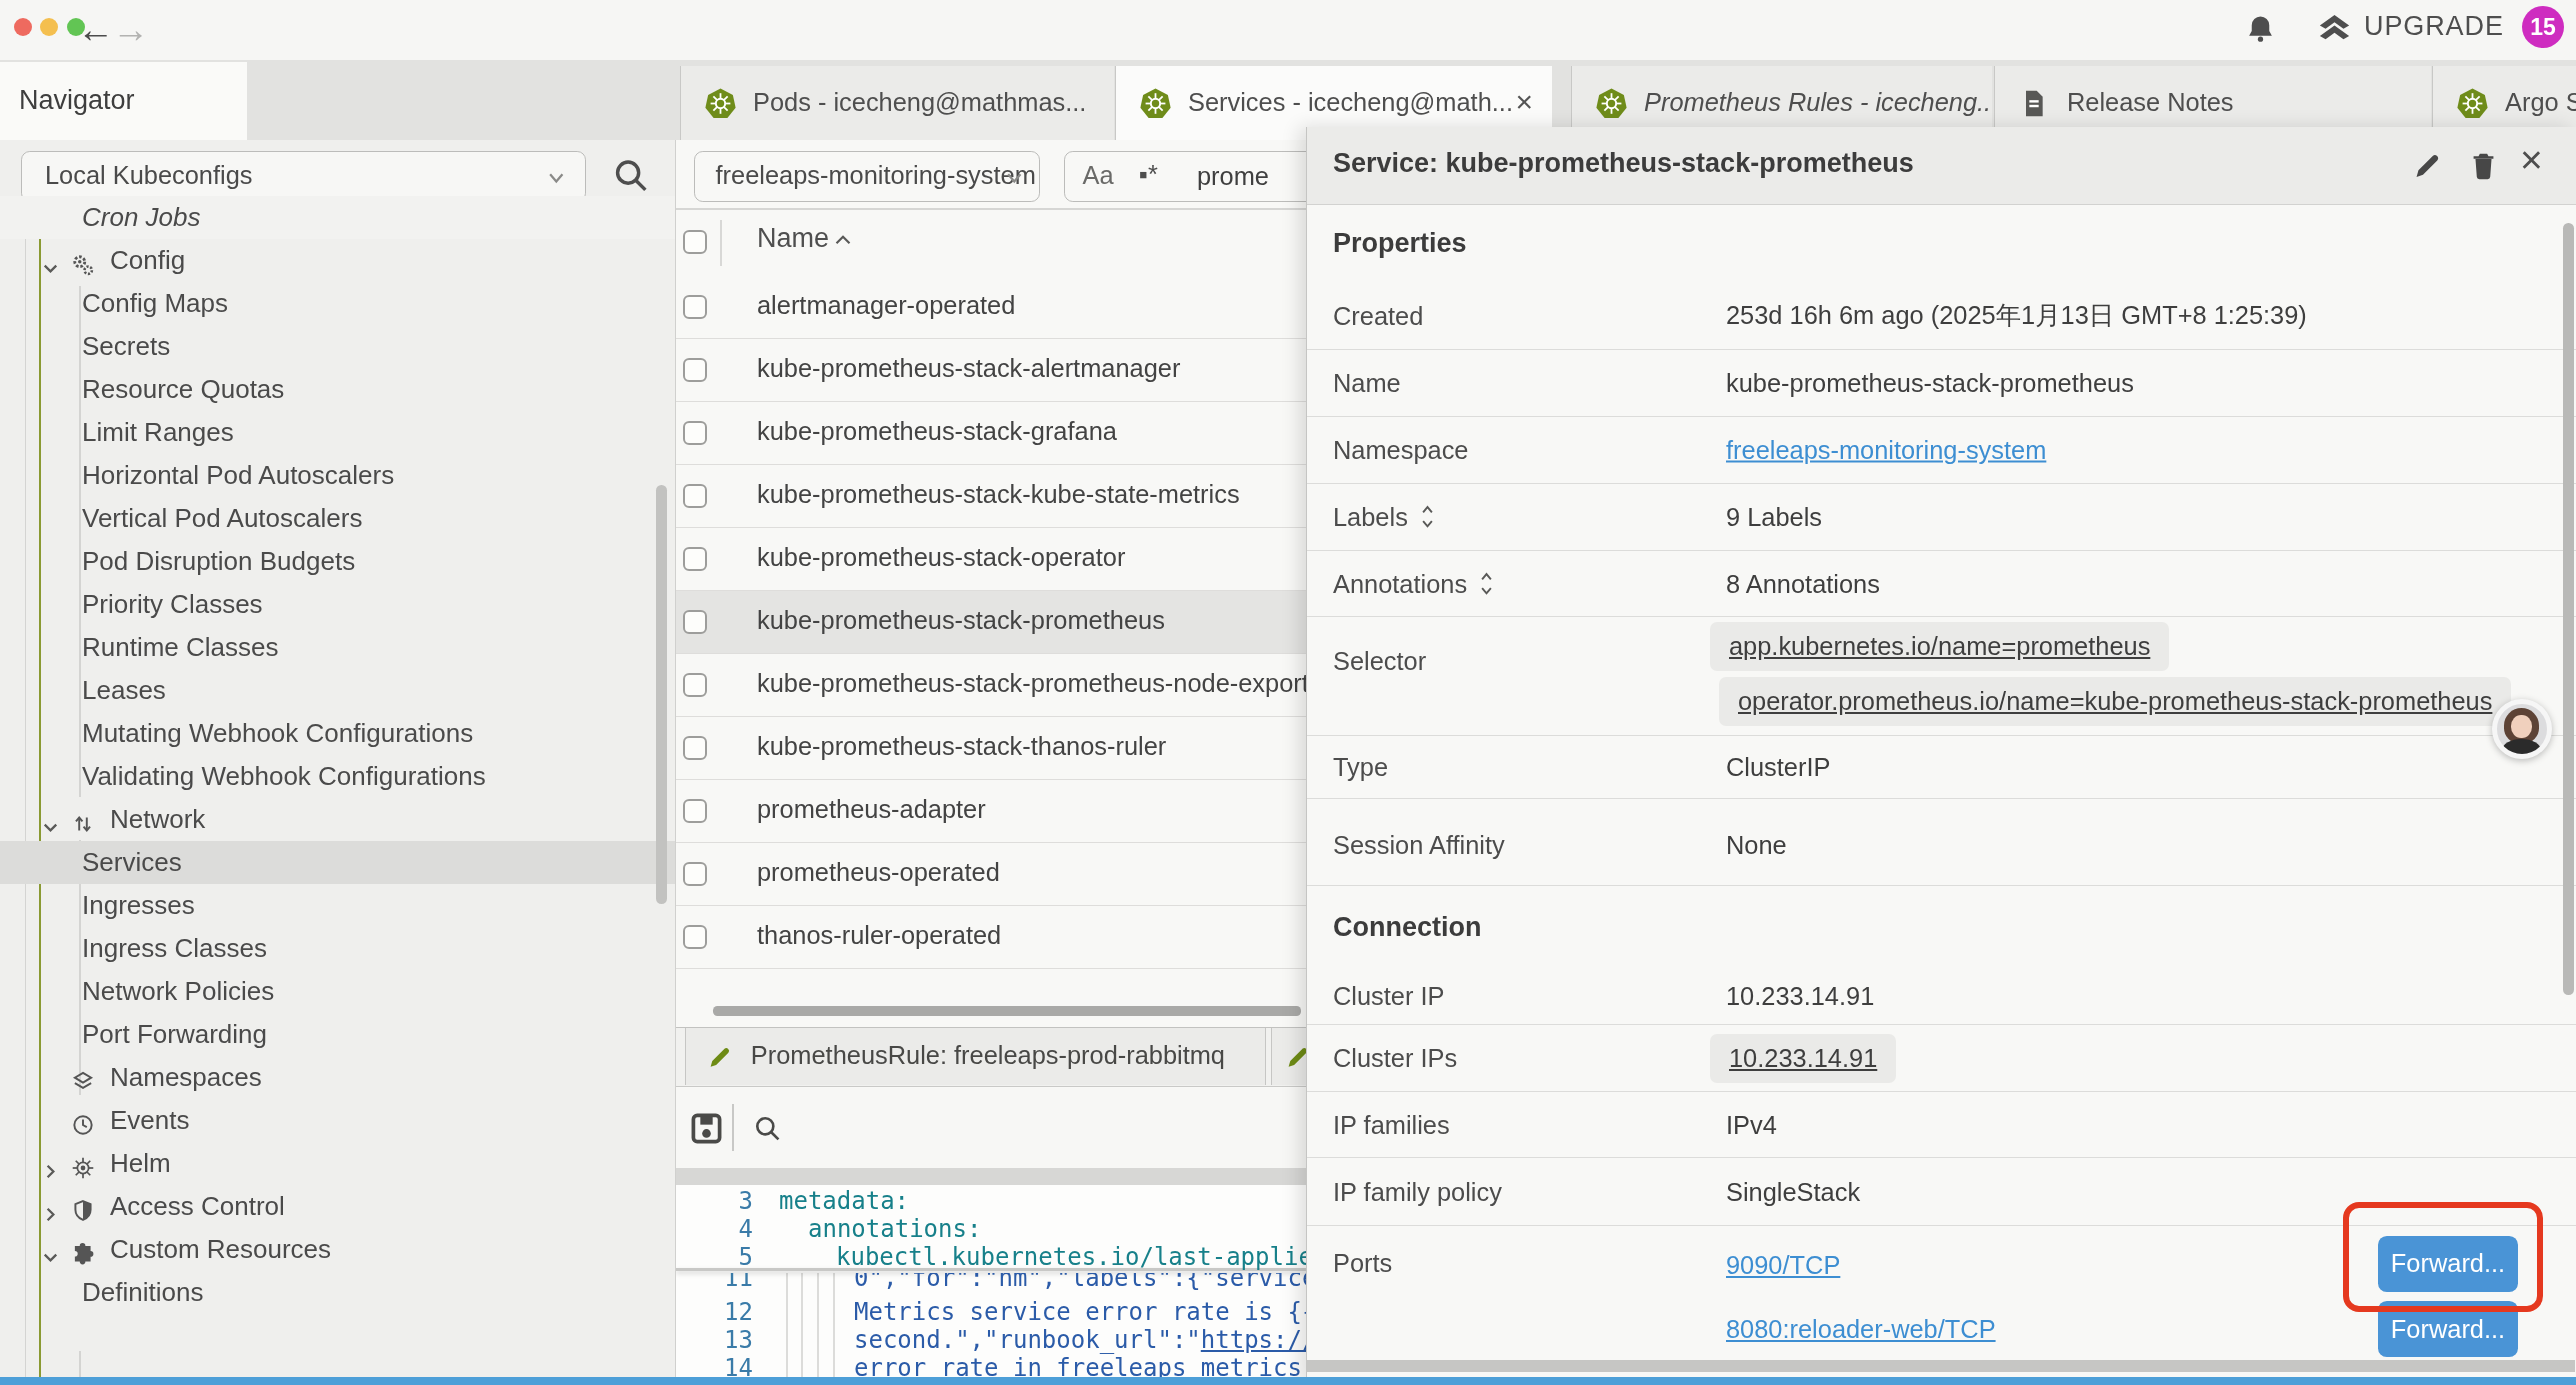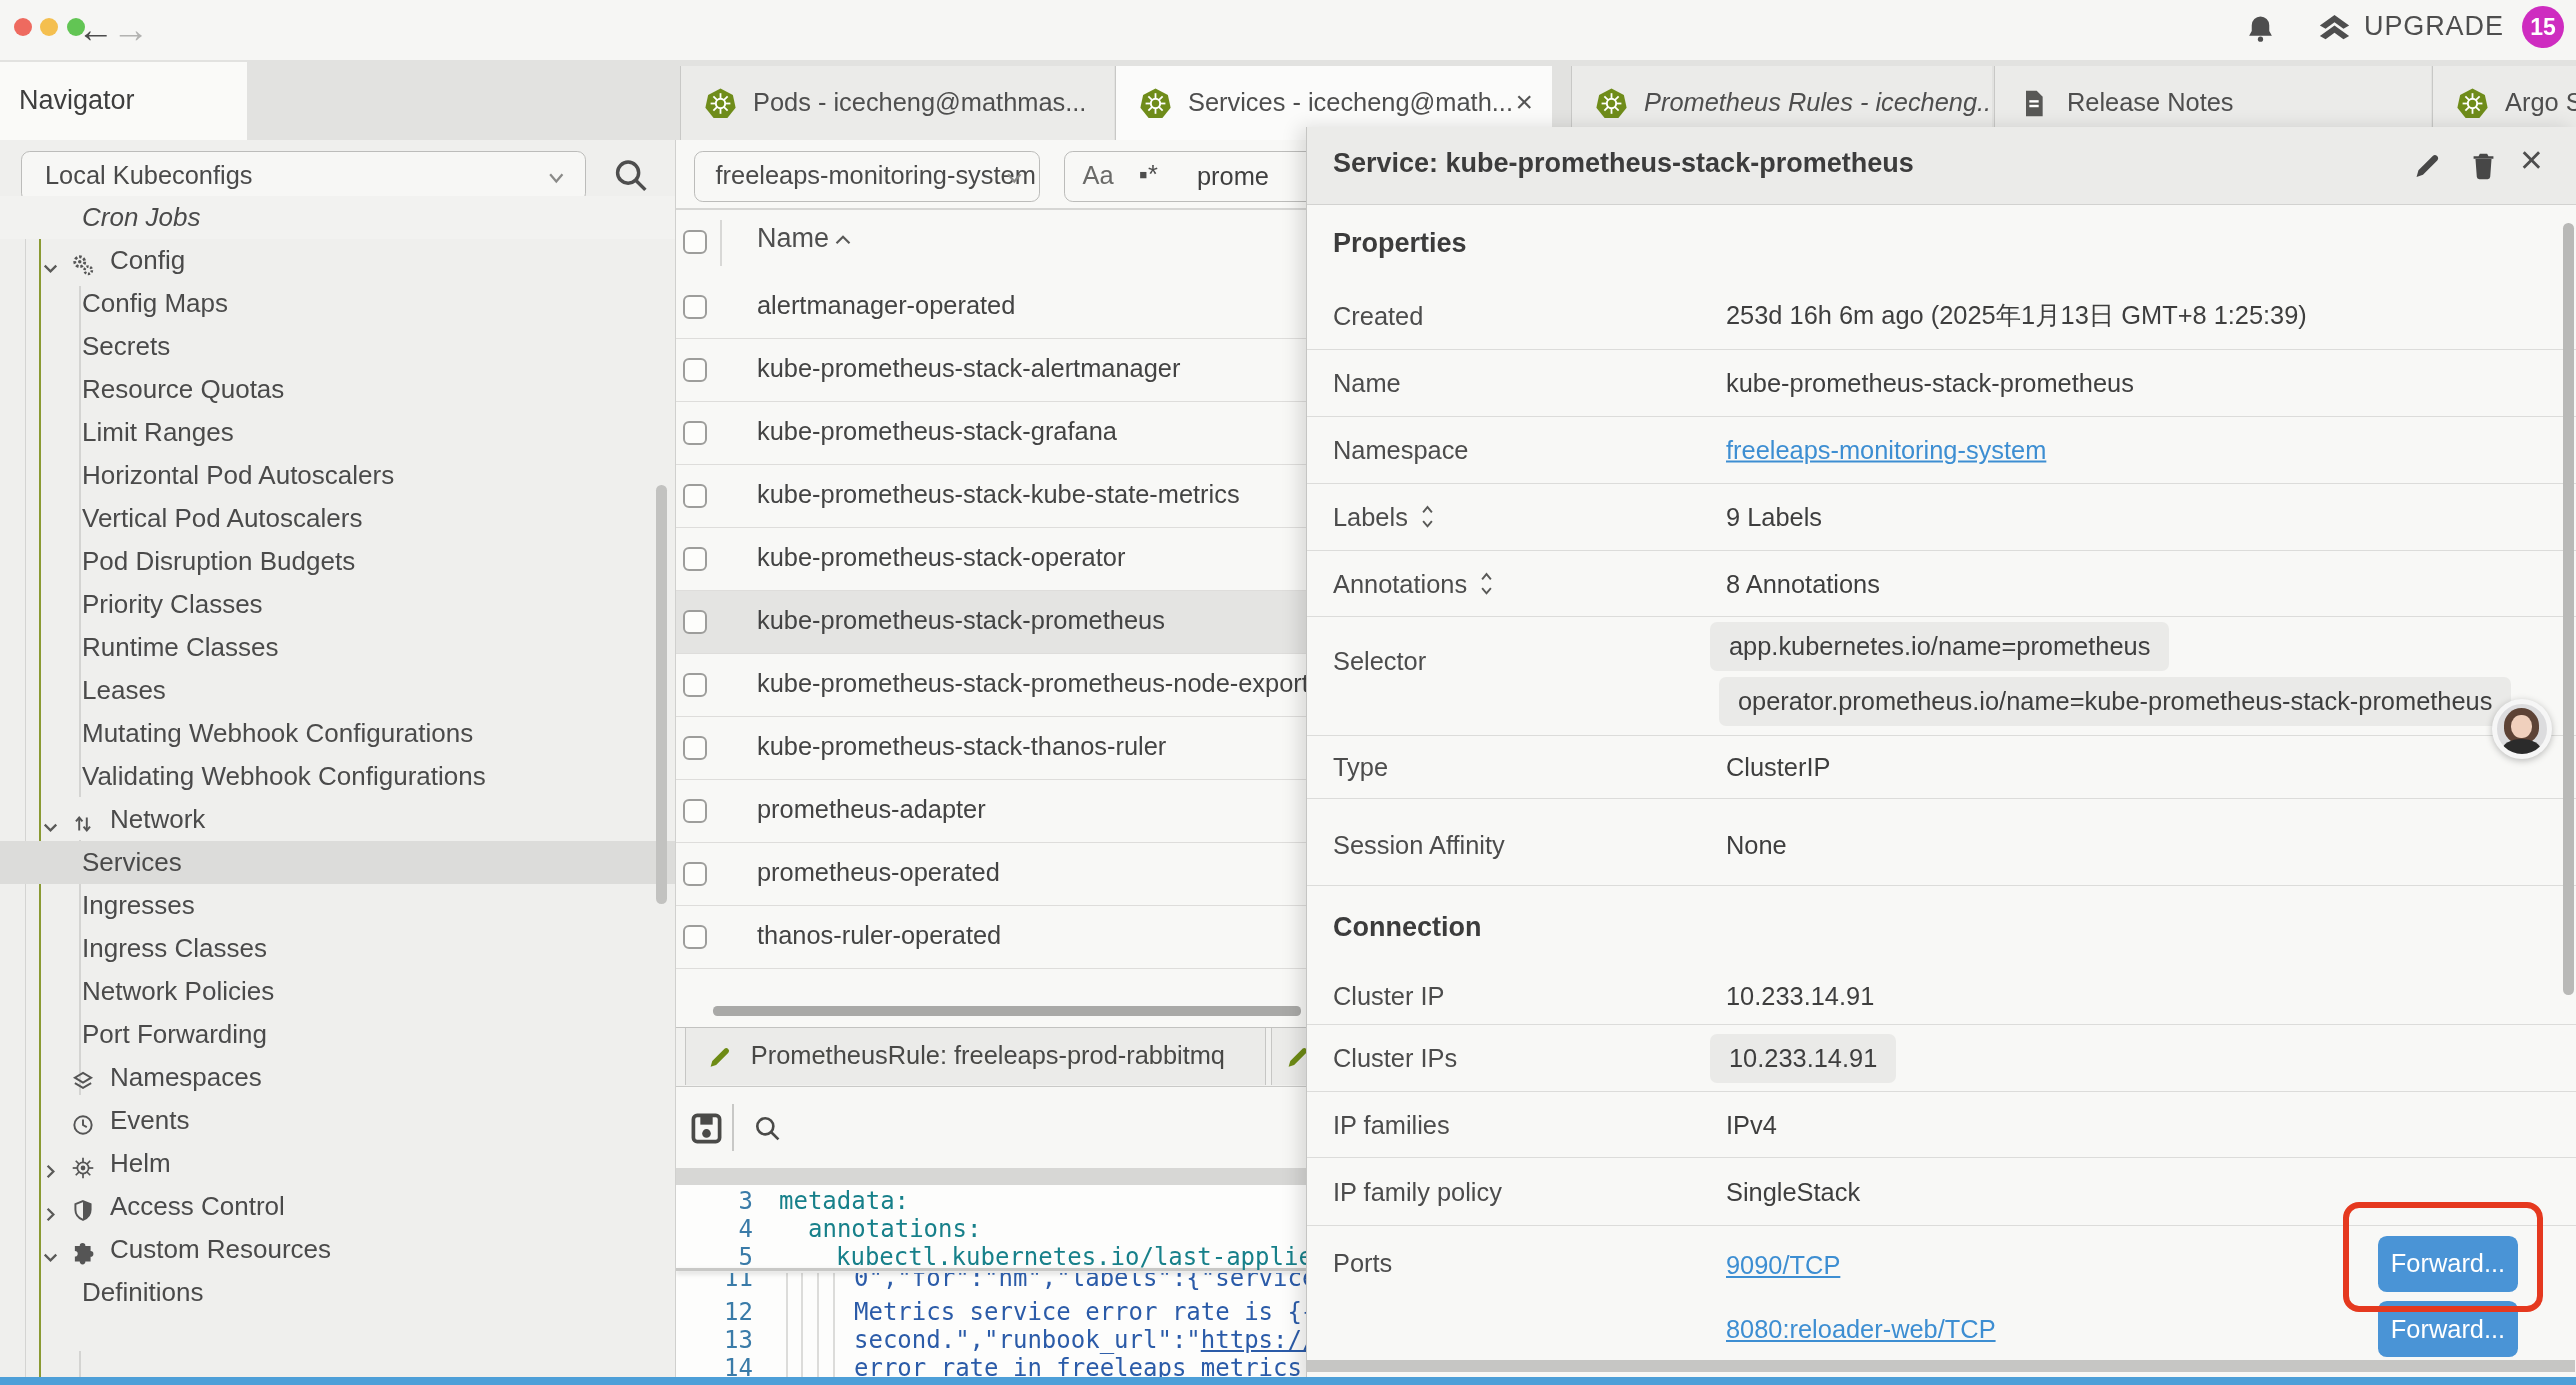--- a/index.html
+++ b/index.html
@@ -94,21 +94,21 @@
   .hicon.pencil { left:1103px; } .hicon.trash { left:1159px; }
   .hclose { position:absolute; left:1213px; top:10.5px; font-size:39px; color:#4e4e4e; }
   .dbody { position:absolute; left:0; top:78px; width:1270px; height:1180px; overflow:visible; }
   .dsec { height:77px; line-height:77px; padding-left:26px; font-size:27px; font-weight:bold; color:#3c3c3c; }
   .dsec.conn { height:82px; line-height:82px; }
   .drow { position:relative; border-bottom:1.8px solid #dcdcda; }
   .drow:last-child { border-bottom:none; }
   .dlabel { position:absolute; left:26px; top:50%; transform:translateY(-50%); font-size:25.4px; color:#4c4c4c; }
   .dval { position:absolute; left:419px; top:50%; transform:translateY(-50%); font-size:25.4px; color:#3e3e3e; white-space:nowrap; }
   .dlink { color:#3d8ed2; text-decoration:underline; }
-  .chip { position:absolute; background:#eaeae8; border-radius:7px; height:49px; line-height:49px; padding:0 19px; font-size:25.4px; color:#3e3e3e; white-space:nowrap; }
+  .chip { position:absolute; background:#eaeae8; border-radius:7px; height:49px; line-height:49px; padding:0 19px; font-size:25.4px; color:#3e3e3e; white-space:nowrap;text-decoration:underline; }
   .sorticon { display:inline-block; width:21px; height:26px; vertical-align:-5.3px; margin-left:8.8px; }
   .fwd-btn { position:absolute; left:1071px; width:140px; height:56px; background:#4a94d6; border:none; border-radius:8.8px; color:#fff; font-size:25.4px; font-family:"Liberation Sans",sans-serif; }
   .redbox { position:absolute; left:1036px; top:-24px; width:200px; height:110px; border:6.1px solid #e5391f; border-radius:16px; z-index:5; }
   .dscroll { position:absolute; left:1256px; top:96px; width:10.5px; height:772px; background:#b9b9b7; border-radius:5.3px; }
   .dhscroll { position:absolute; left:0; top:1233px; width:1268px; height:12.3px; background:#c6c6c4; }
   .avatar { position:absolute; left:1185px; top:572px; width:60px; height:60px; border-radius:50%; background:#dcdcde; border:5.3px solid #f6f6f6; box-shadow:0 1.8px 7px rgba(0,0,0,0.25); overflow:hidden; z-index:6; }
   .avatar .hair { position:absolute; left:7px; top:3.5px; width:35px; height:35px; border-radius:50% 50% 42% 42%; background:#5d4336; }
   .avatar .face { position:absolute; left:14px; top:10.5px; width:21px; height:23px; border-radius:48%; background:#f0d0bd; }
   .avatar .bodyb { position:absolute; left:5.3px; top:35px; width:39px; height:23px; border-radius:50% 50% 0 0; background:#2b2b2b; }
 

